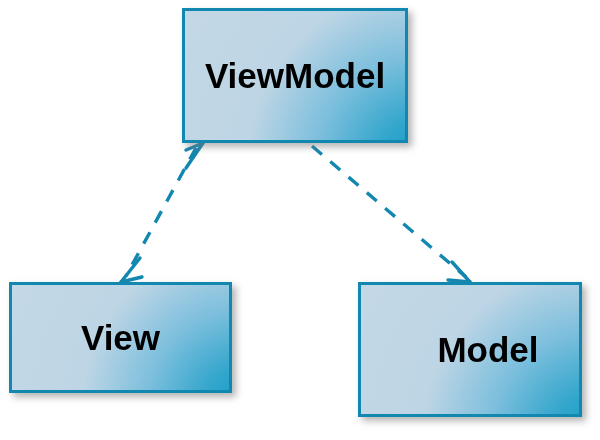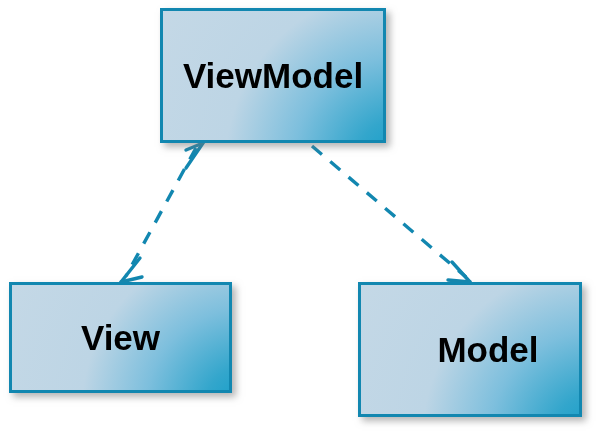--- a/index.html
+++ b/index.html
@@ -45,21 +45,21 @@
   .node-label {
     font-family: "Liberation Sans", sans-serif;
     font-weight: bold;
     font-size: 35px;
     color: #000000;
     letter-spacing: 0px;
     line-height: 1;
     user-select: none;
   }
   #node-viewmodel {
-    left: 160px;
+    left: 182px;
     top: 8px;
     width: 226px;
     height: 135px;
   }
   #node-view {
     left: 9px;
     top: 282px;
     width: 223px;
     height: 111px;
   }

